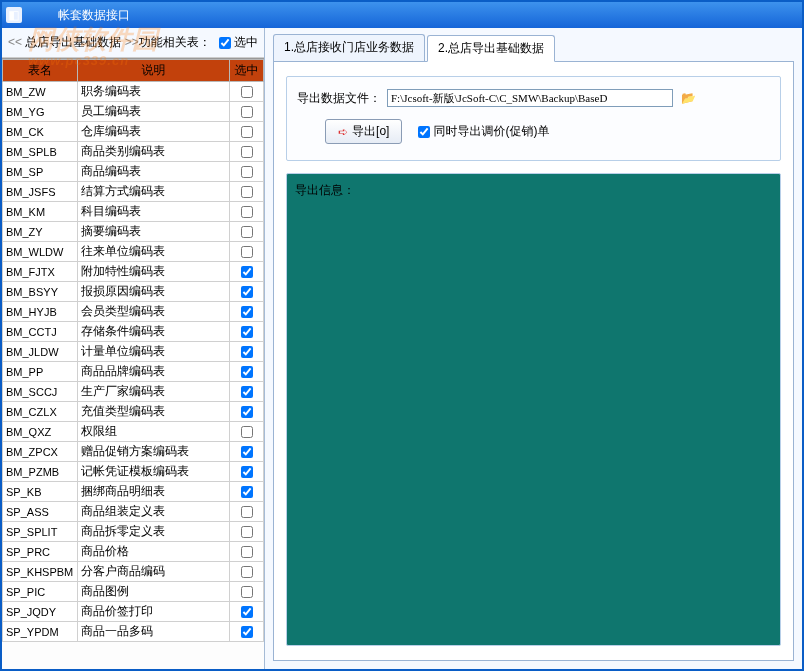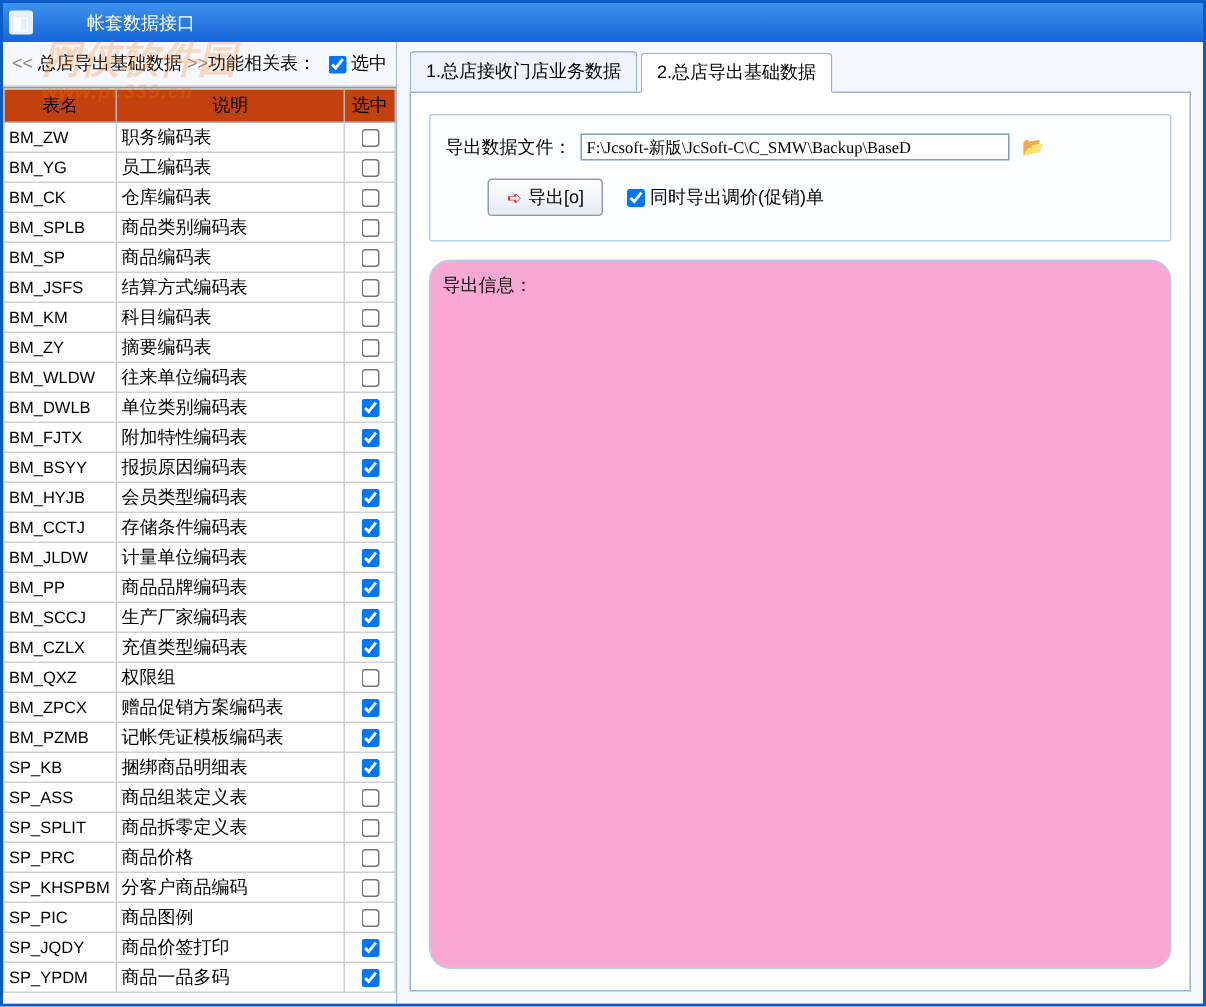--- a/index.html
+++ b/index.html
@@ -29,21 +29,21 @@
 .tab.active { background:#fff; border-bottom:1px solid #fff; position:relative; top:1px;}
 .tab-body { flex:1; background:#fff; border:1px solid #9ab3d3; margin:0 8px 8px; padding:14px 12px; display:flex; flex-direction:column; gap:12px;}
 .export-box { border:1px solid #b8cfe8; padding:12px 10px 16px; background:#fcfdff; border-radius:2px;}
 .row { display:flex; align-items:center; gap:6px; margin-bottom:12px;}
 .row:last-child{ margin-bottom:0;}
 .label { font-size:12px;}
 .text-input { border:1px solid #7f9db9; height:18px; padding:3px 3px; font-family:Tahoma; font-size:11px; width:286px; background:#fff;}
 .folder-btn { width:20px; height:18px; display:inline-flex; align-items:center; justify-content:center; cursor:pointer;}
 .btn { border:1px solid #8a9cb5; background:linear-gradient(#fff,#e6ecf5); padding:3px 12px; font-size:12px; cursor:pointer; display:inline-flex; align-items:center; gap:4px; border-radius:3px;}
 .btn .arrow { color:#d33;}
-.info-area { border:1px solid #b8cfe8; flex:1; background:#f9a8d4; padding:8px; font-size:12px; border-radius:14px;}
+.info-area { border:1px solid #b8cfe8; flex:1; background:#0f766e; padding:8px; font-size:12px; border-radius:2px;}
 .info-area .lbl { margin-bottom:4px;}
 </style>
 </head>
 <body>
 
 <div class="titlebar">
   <span class="icon">◧</span>
   <span class="title">帐套数据接口</span>
 </div>
 
@@ -107,25 +107,20 @@
             </tr>
             <tr>
               <td class="name">BM_ZY</td>
               <td>摘要编码表</td>
               <td class="chk"><input type="checkbox" style=""></td>
             </tr>
             <tr>
               <td class="name">BM_WLDW</td>
               <td>往来单位编码表</td>
               <td class="chk"><input type="checkbox" style=""></td>
-            </tr>
-            <tr>
-              <td class="name">BM_DWLB</td>
-              <td>单位类别编码表</td>
-              <td class="chk"><input type="checkbox" checked="" style=""></td>
             </tr>
             <tr>
               <td class="name">BM_FJTX</td>
               <td>附加特性编码表</td>
               <td class="chk"><input type="checkbox" checked="" style=""></td>
             </tr>
             <tr>
               <td class="name">BM_BSYY</td>
               <td>报损原因编码表</td>
               <td class="chk"><input type="checkbox" checked="" style=""></td>

